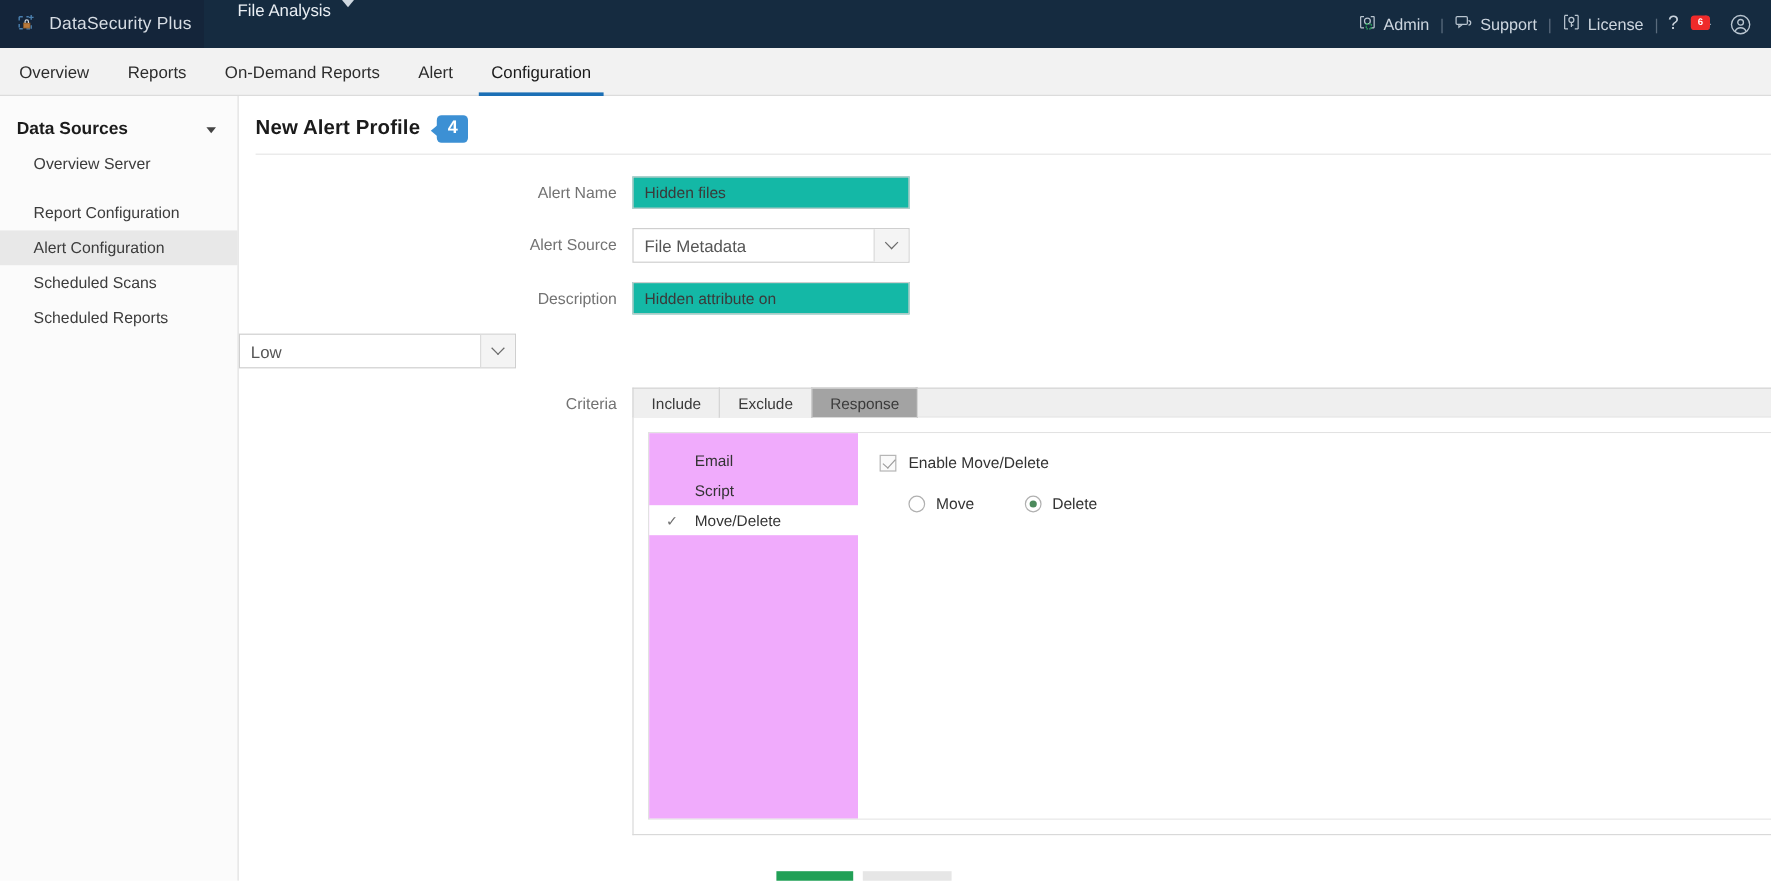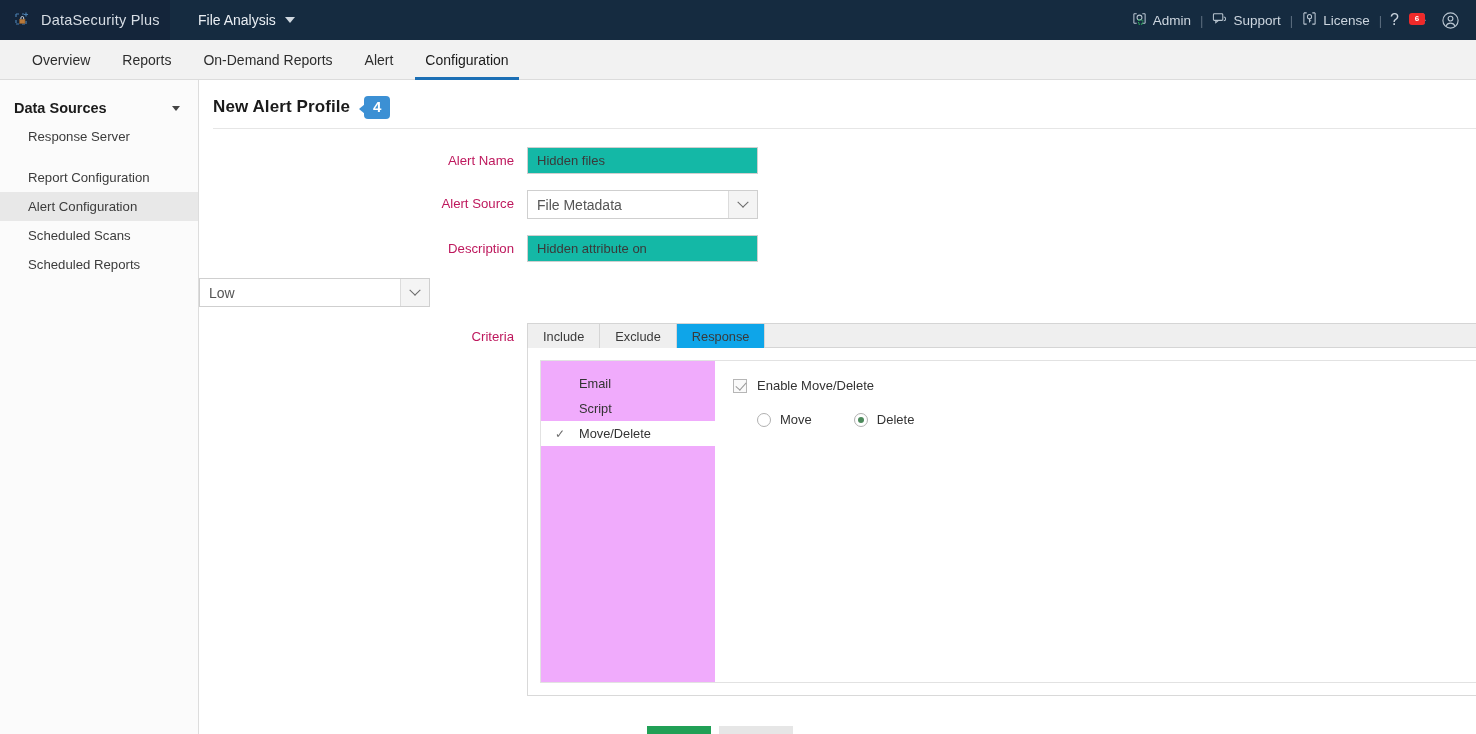--- a/index.html
+++ b/index.html
@@ -28,21 +28,21 @@
     gap: 9px;
   }
   .brand-logo { width: 18px; height: 18px; position: relative; display:block; }
   .brand-name {
     color: #d7dde4;
     font-size: 14.5px;
     letter-spacing: .2px;
     white-space: nowrap;
   }
   .module-sel {
-    display: flex; align-items: center; gap: 9px;
+    display: flex; gap: 9px;
     padding-left: 28px;
     color: #e9eef3;
     font-size: 14px;
     height: 40px;
   }
   .caret-down {
     width: 0; height: 0;
     border-left: 5px solid transparent;
     border-right: 5px solid transparent;
     border-top: 6px solid #cfd8e0;
@@ -80,21 +80,21 @@
   }
   .avatar-ic { padding: 0 6px 0 4px; display:flex; align-items:center; }
 
   
   .navbar {
     height: 40px;
     background: #f2f2f2;
     border-bottom: 1px solid #dcdcdc;
     display: flex;
     align-items: stretch;
-    padding-left: 16px;
+    padding-left: 0;
   }
   .nav-item {
     display: flex; align-items: center;
     padding: 0 16px;
     font-size: 14px;
     color: #2d2d2d;
     cursor: pointer;
     position: relative;
     white-space: nowrap;
   }
@@ -187,21 +187,21 @@
     display: flex;
     align-items: flex-start;
     margin-bottom: 16px;
   }
   .flabel {
     width: 328px;
     min-width: 328px;
     text-align: right;
     padding-right: 13px;
     font-size: 13.2px;
-    color: #be185d;
+    color: #737373;
     padding-top: 6px;
   }
   .ftext {
     width: 231px;
     height: 27px;
     border: 1px solid #cfcfcf;
     background: #14b8a6;
     font-size: 13px;
     color: #3a3a3a;
     padding: 0 9px;
@@ -251,21 +251,21 @@
     display: flex; align-items: center;
     font-size: 12.8px;
     color: #3a3a3a;
     background: #efefef;
     border: 1px solid #d5d5d5;
     border-bottom: none;
     margin-right: -1px;
     cursor: pointer;
   }
   .tab.active {
-    background: #0ea5e9;
+    background: #a3a3a3;
     position: relative;
     z-index: 2;
   }
   .tab.active:after {
     content: "";
     position: absolute;
     left: 0; right: 0; bottom: -1px;
     height: 1px;
     background: #ffffff;
   }
@@ -461,21 +461,21 @@
   <div class="nav-item active">Configuration</div>
 </div>
 
 <div class="page">
 
   <div class="sidebar">
     <div class="side-group">
       <span>Data Sources</span>
       <span class="caret-sm"></span>
     </div>
-    <div class="side-item">Response Server</div>
+    <div class="side-item">Overview Server</div>
 
     <div class="side-spacer"></div>
 
     <div class="side-item">Report Configuration</div>
     <div class="side-item active">Alert Configuration</div>
     <div class="side-item">Scheduled Scans</div>
     <div class="side-item">Scheduled Reports</div>
   </div>
 
   <div class="content">

